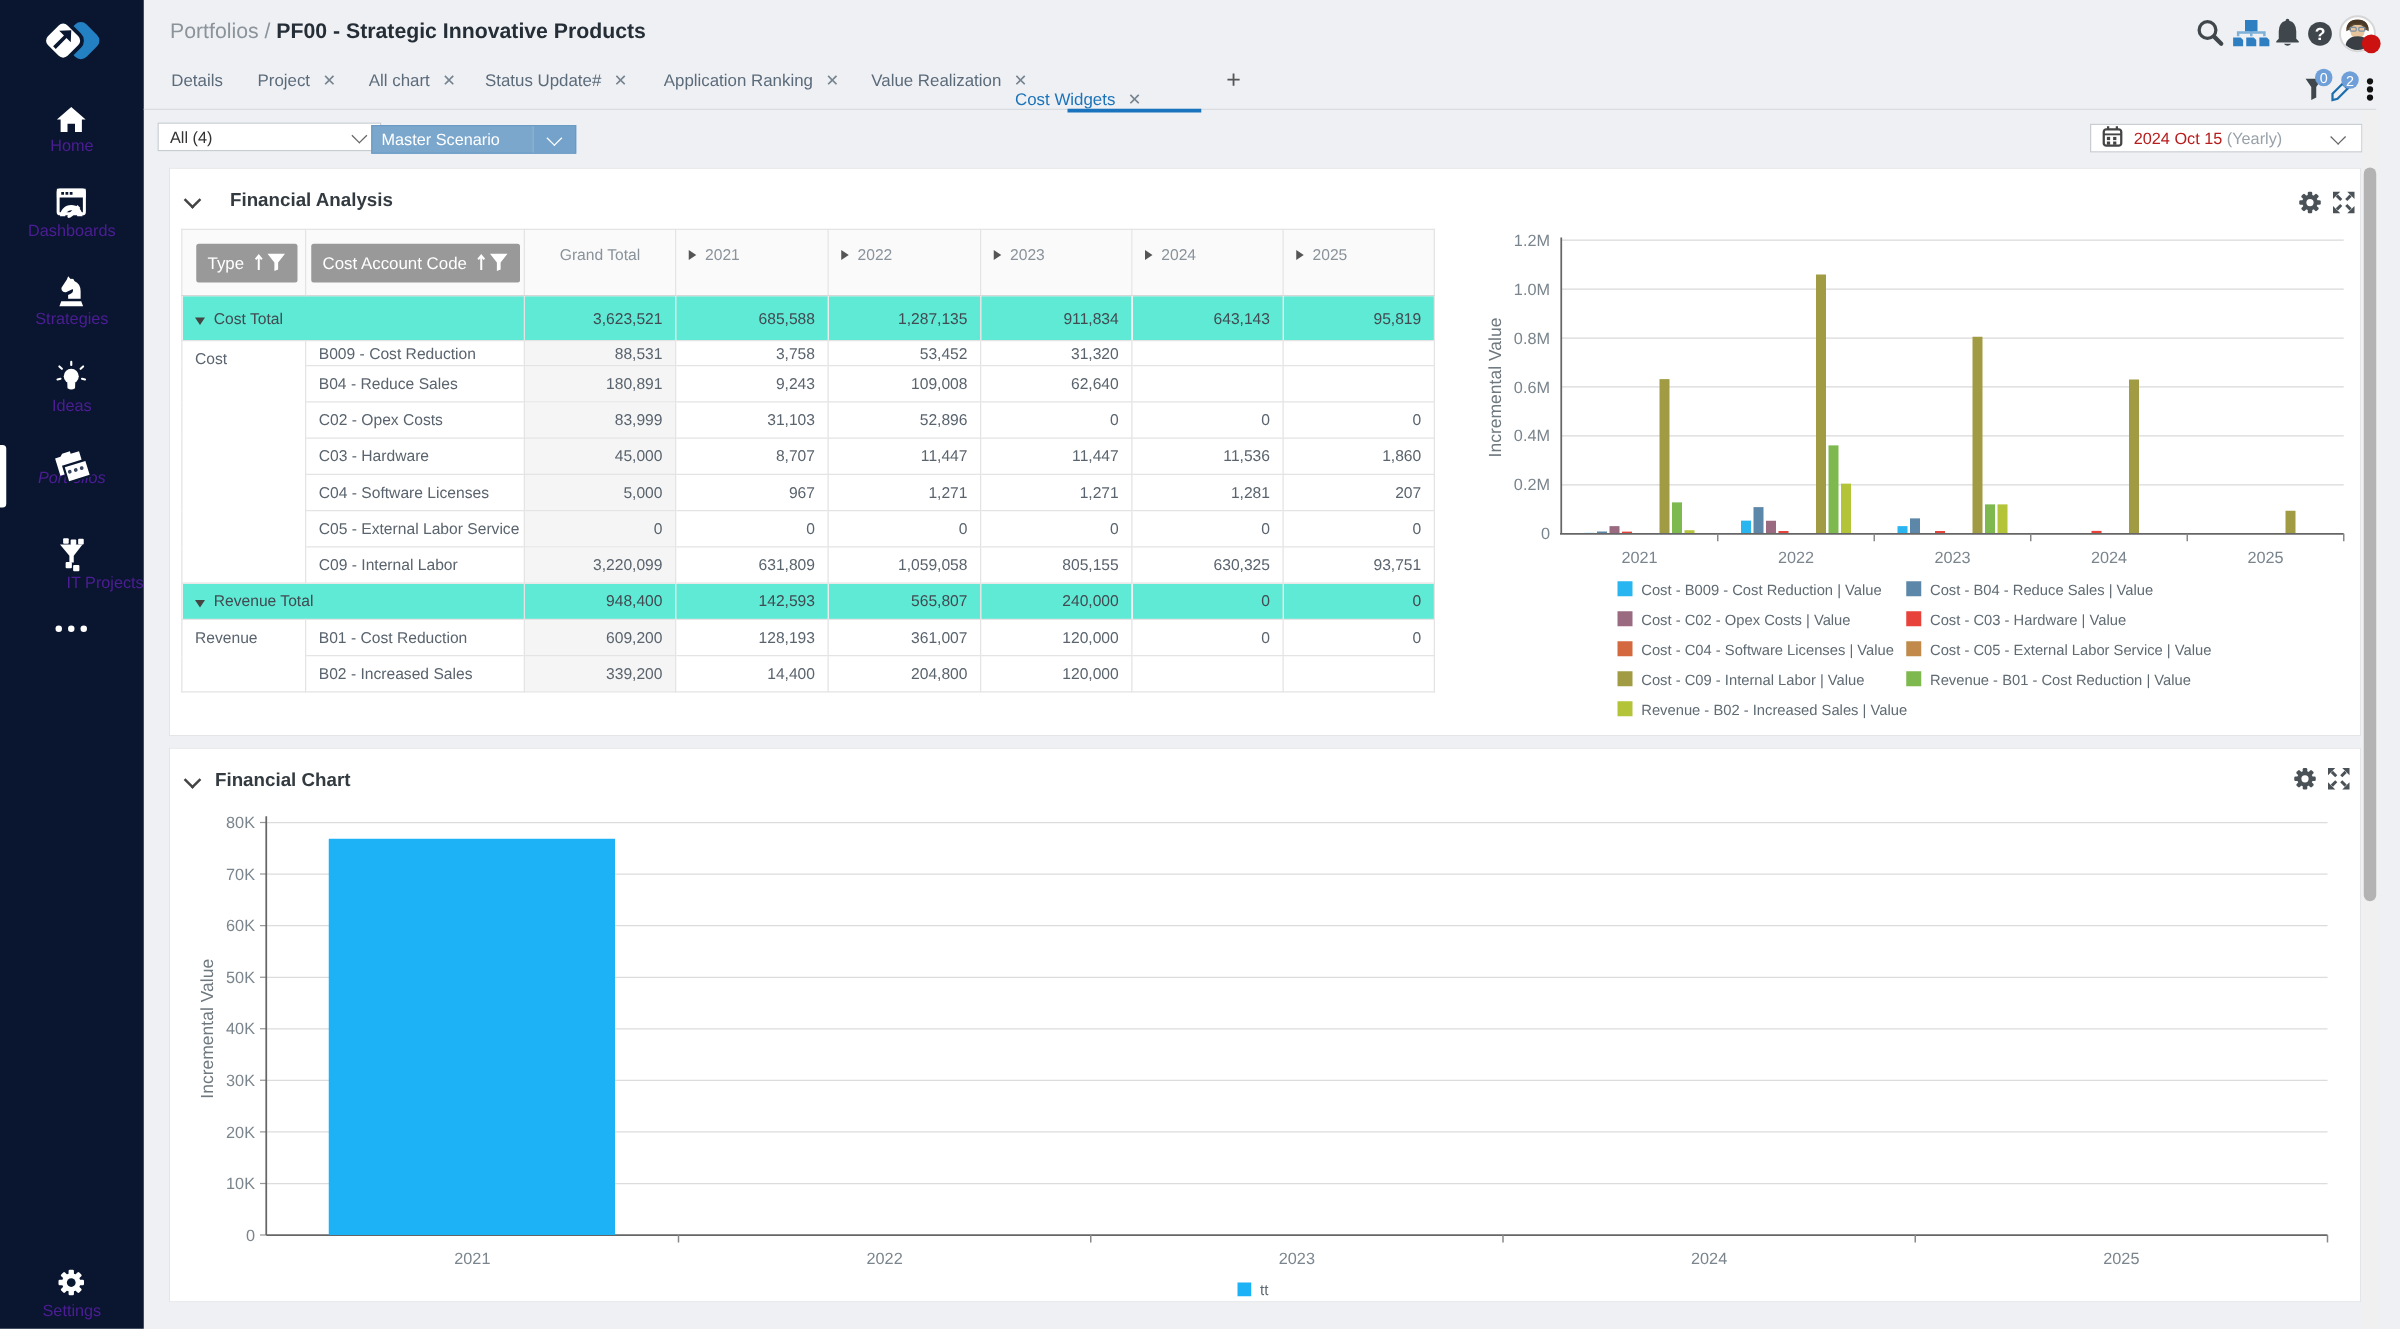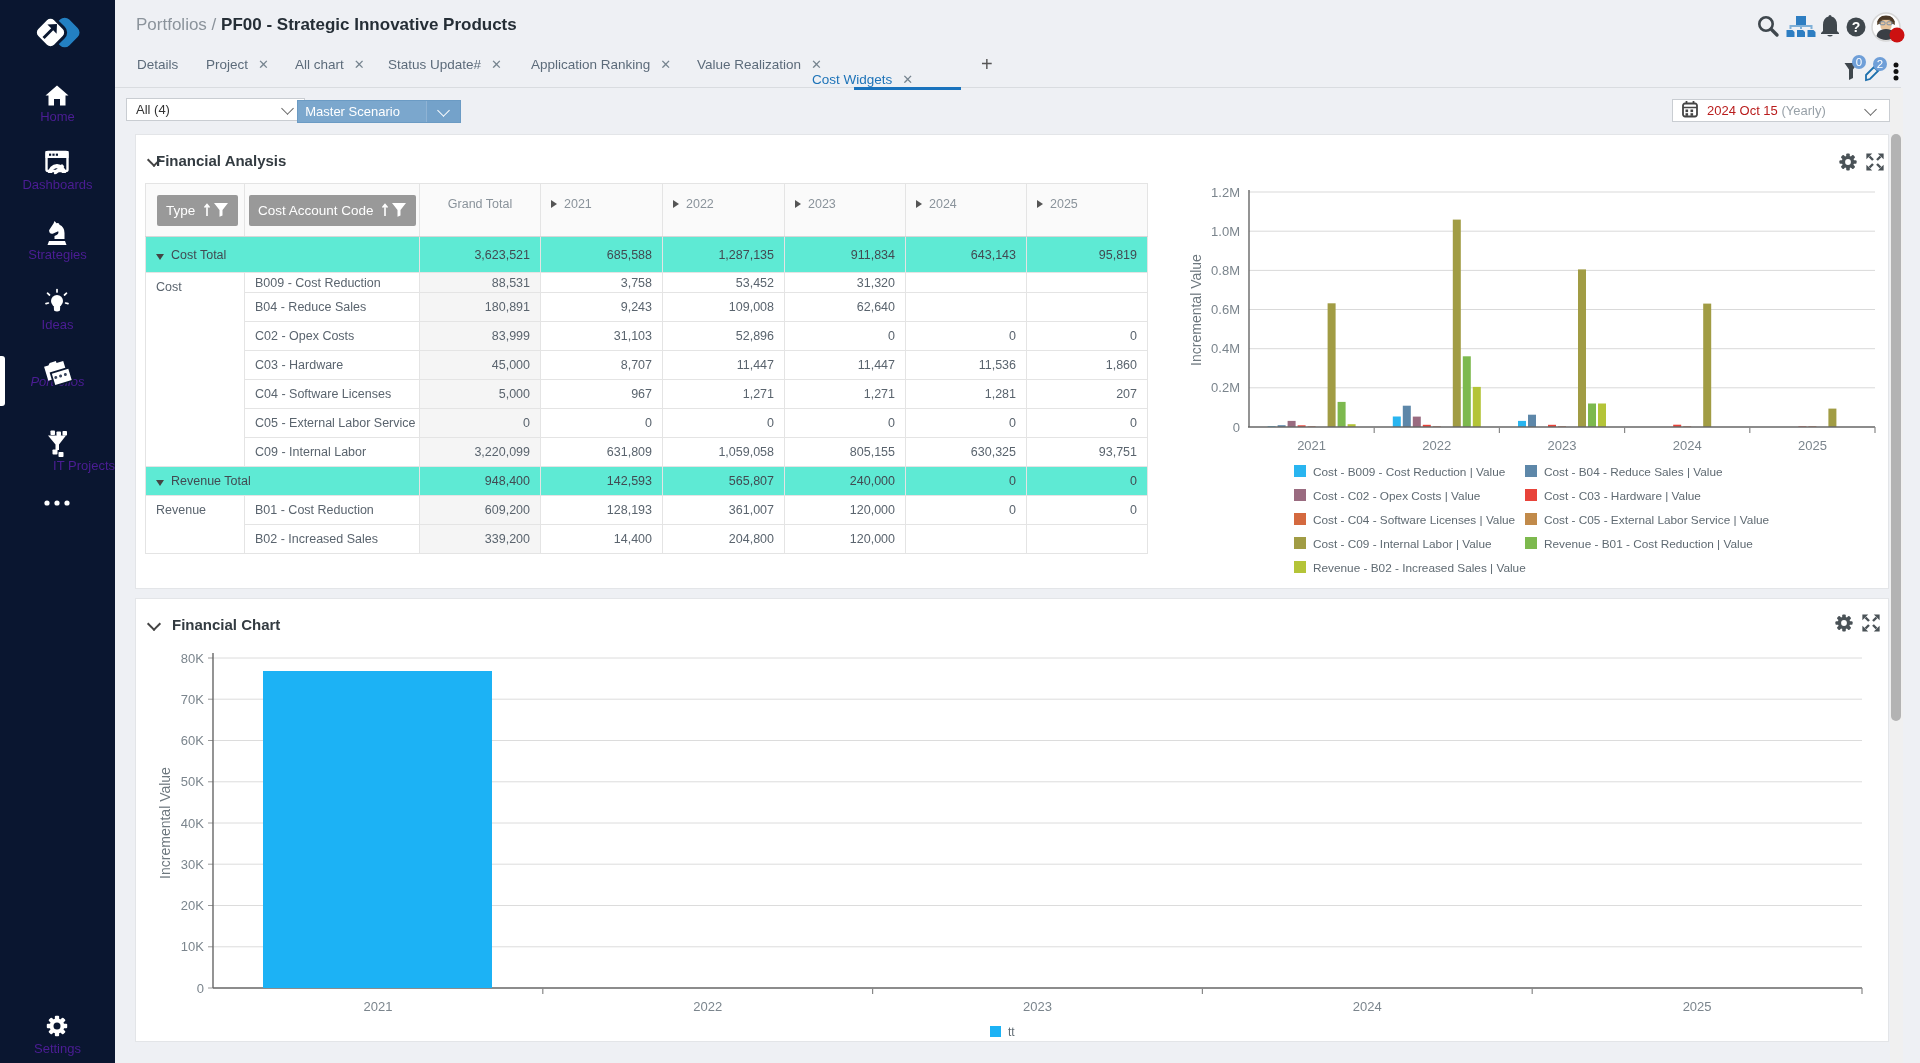--- a/index.html
+++ b/index.html
@@ -76,21 +76,21 @@
 <div class="selbox" id="sel-all">All (4)<span class="chev" style="position:absolute;right:12px;top:5px;"></span></div>
 <div class="selbox" id="sel-scn">&nbsp;&nbsp;Master Scenario<span class="chev-zone">
       <span class="chev" style="position:absolute;right:12px;top:5px;border-color:#fff;"></span>
     </span></div>
 <div class="selbox" id="sel-date" style="padding-left:34px;"><span style="color:#b91c1c;">2024 Oct 15</span> <span style="color:#98a1a8;">(Yearly)</span><span class="chev" style="position:absolute;right:14px;top:5px;"></span></div>
 
 <div class="card" id="card1"></div>
 <div class="card" id="card2"></div>
 
 <div class="sec-chev" style="left:149px; top:155px;"></div>
-<div class="sec-head" style="left:156px; top:152px;">Financial Analysis</div>
+<div class="sec-head" style="left:184px; top:152px;">Financial Analysis</div>
 <div class="sec-chev" style="left:149px; top:619px;"></div>
 <div class="sec-head" style="left:172px; top:616px;">Financial Chart</div>
 
 <table id="ftable">
 <colgroup>
   <col style="width:99px">
       <col style="width:175px">
       <col style="width:121px">
   <col style="width:122px">
       <col style="width:122px">

